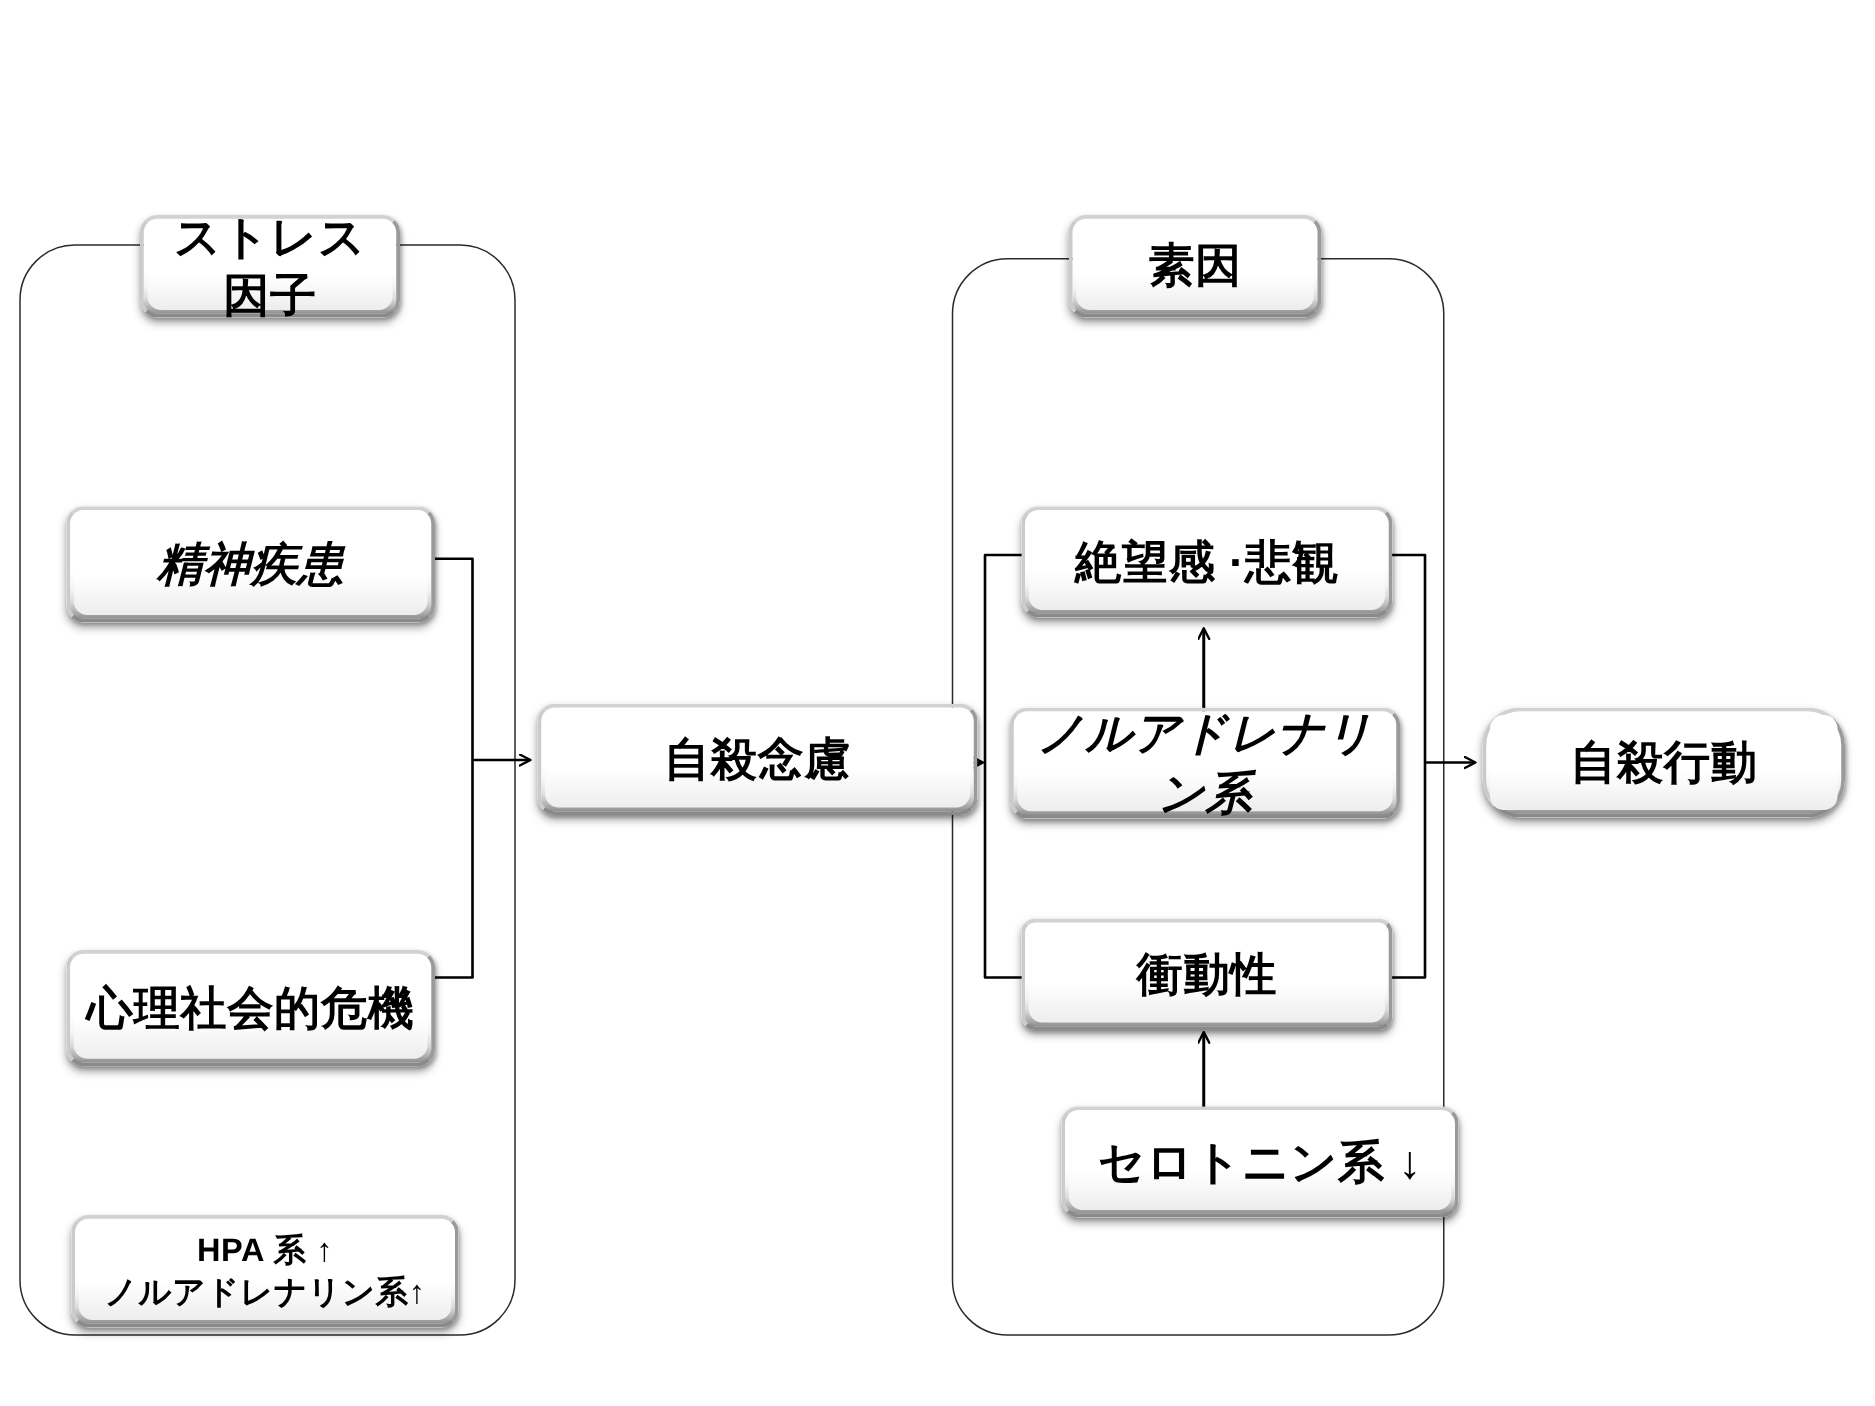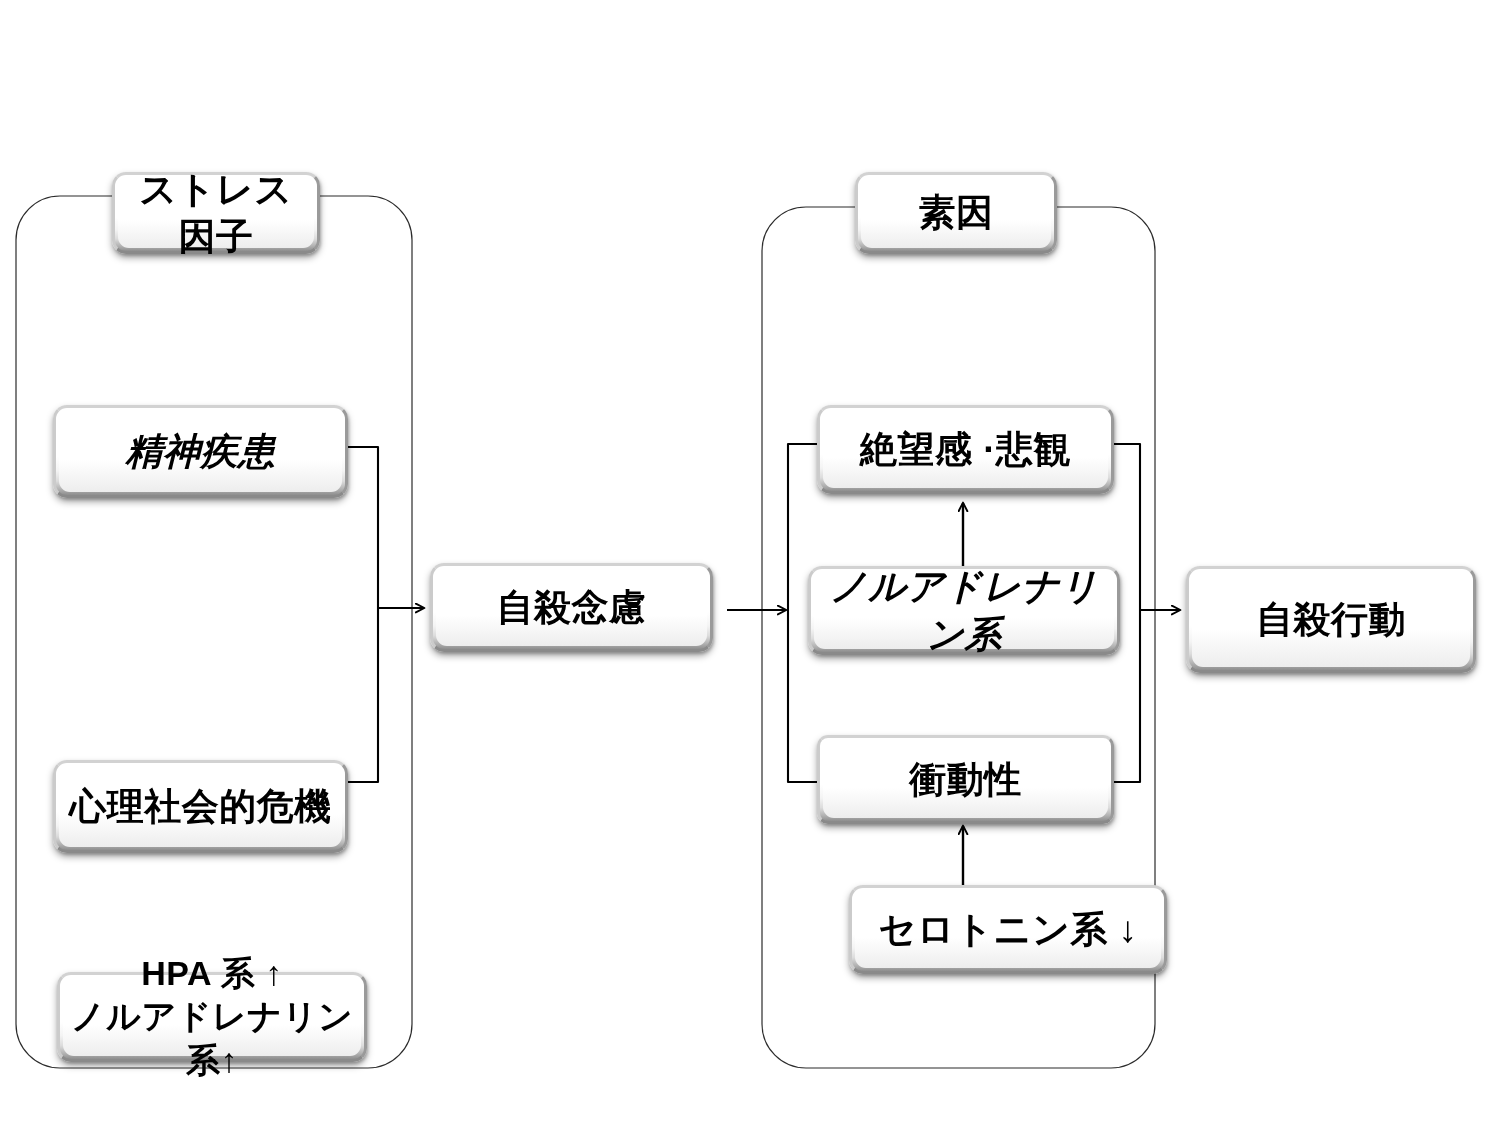--- a/index.html
+++ b/index.html
@@ -62,21 +62,21 @@
     color: #000000;
     font-weight: bold;
     font-size: 37px;
     letter-spacing: 0.5px;
     text-align: center;
     line-height: 1.28;
     white-space: pre-line;
     padding: 0 10px;
   }
   .node-label.two-line {
-    font-size: 34px;
+    font-size: 26px;
   }
 </style>
 </head>
 <body>
 
 <div id="canvas">
 
   <svg id="svg-layer" viewBox="0 0 1500 1125">
     <defs>
       <marker id="arrowhead" markerWidth="12" markerHeight="12" refX="9.2" refY="5" orient="auto" markerUnits="userSpaceOnUse">
@@ -117,21 +117,21 @@
     <div class="node-inner"></div>
     <div class="node-label">心理社会的危機</div>
   </div>
 
   <div class="node" style="left:57px; top:972px; width:310px; height:90px;">
     <div class="node-inner"></div>
     <div class="node-label two-line">HPA 系 ↑
 ノルアドレナリン系↑</div>
   </div>
 
-  <div class="node" style="left:430px; top:563px; width:283px; height:89px;">
+  <div class="node" style="left:430px; top:563px; width:352px; height:89px;">
     <div class="node-inner"></div>
     <div class="node-label">自殺念慮</div>
   </div>
 
   <div class="node" style="left:855px; top:172px; width:202px; height:82px;">
     <div class="node-inner"></div>
     <div class="node-label">素因</div>
   </div>
 
   <div class="node" style="left:817px; top:405px; width:297px; height:89px;">
@@ -147,18 +147,18 @@
   <div class="node" style="left:817px; top:735px; width:297px; height:89px;border-radius:11px;">
     <div class="node-inner"></div>
     <div class="node-label">衝動性</div>
   </div>
 
   <div class="node" style="left:805px; top:885px; width:318px; height:89px;margin-left:44px;">
     <div class="node-inner"></div>
     <div class="node-label">セロトニン系 ↓</div>
   </div>
 
-  <div class="node" style="left:1186px; top:566px; width:290px; height:107px;">
+  <div class="node" style="left:1186px; top:566px; width:290px; height:88px;border-radius:30px;">
     <div class="node-inner"></div>
     <div class="node-label">自殺行動</div>
   </div>
 
 </div>
 
 </body></html>

